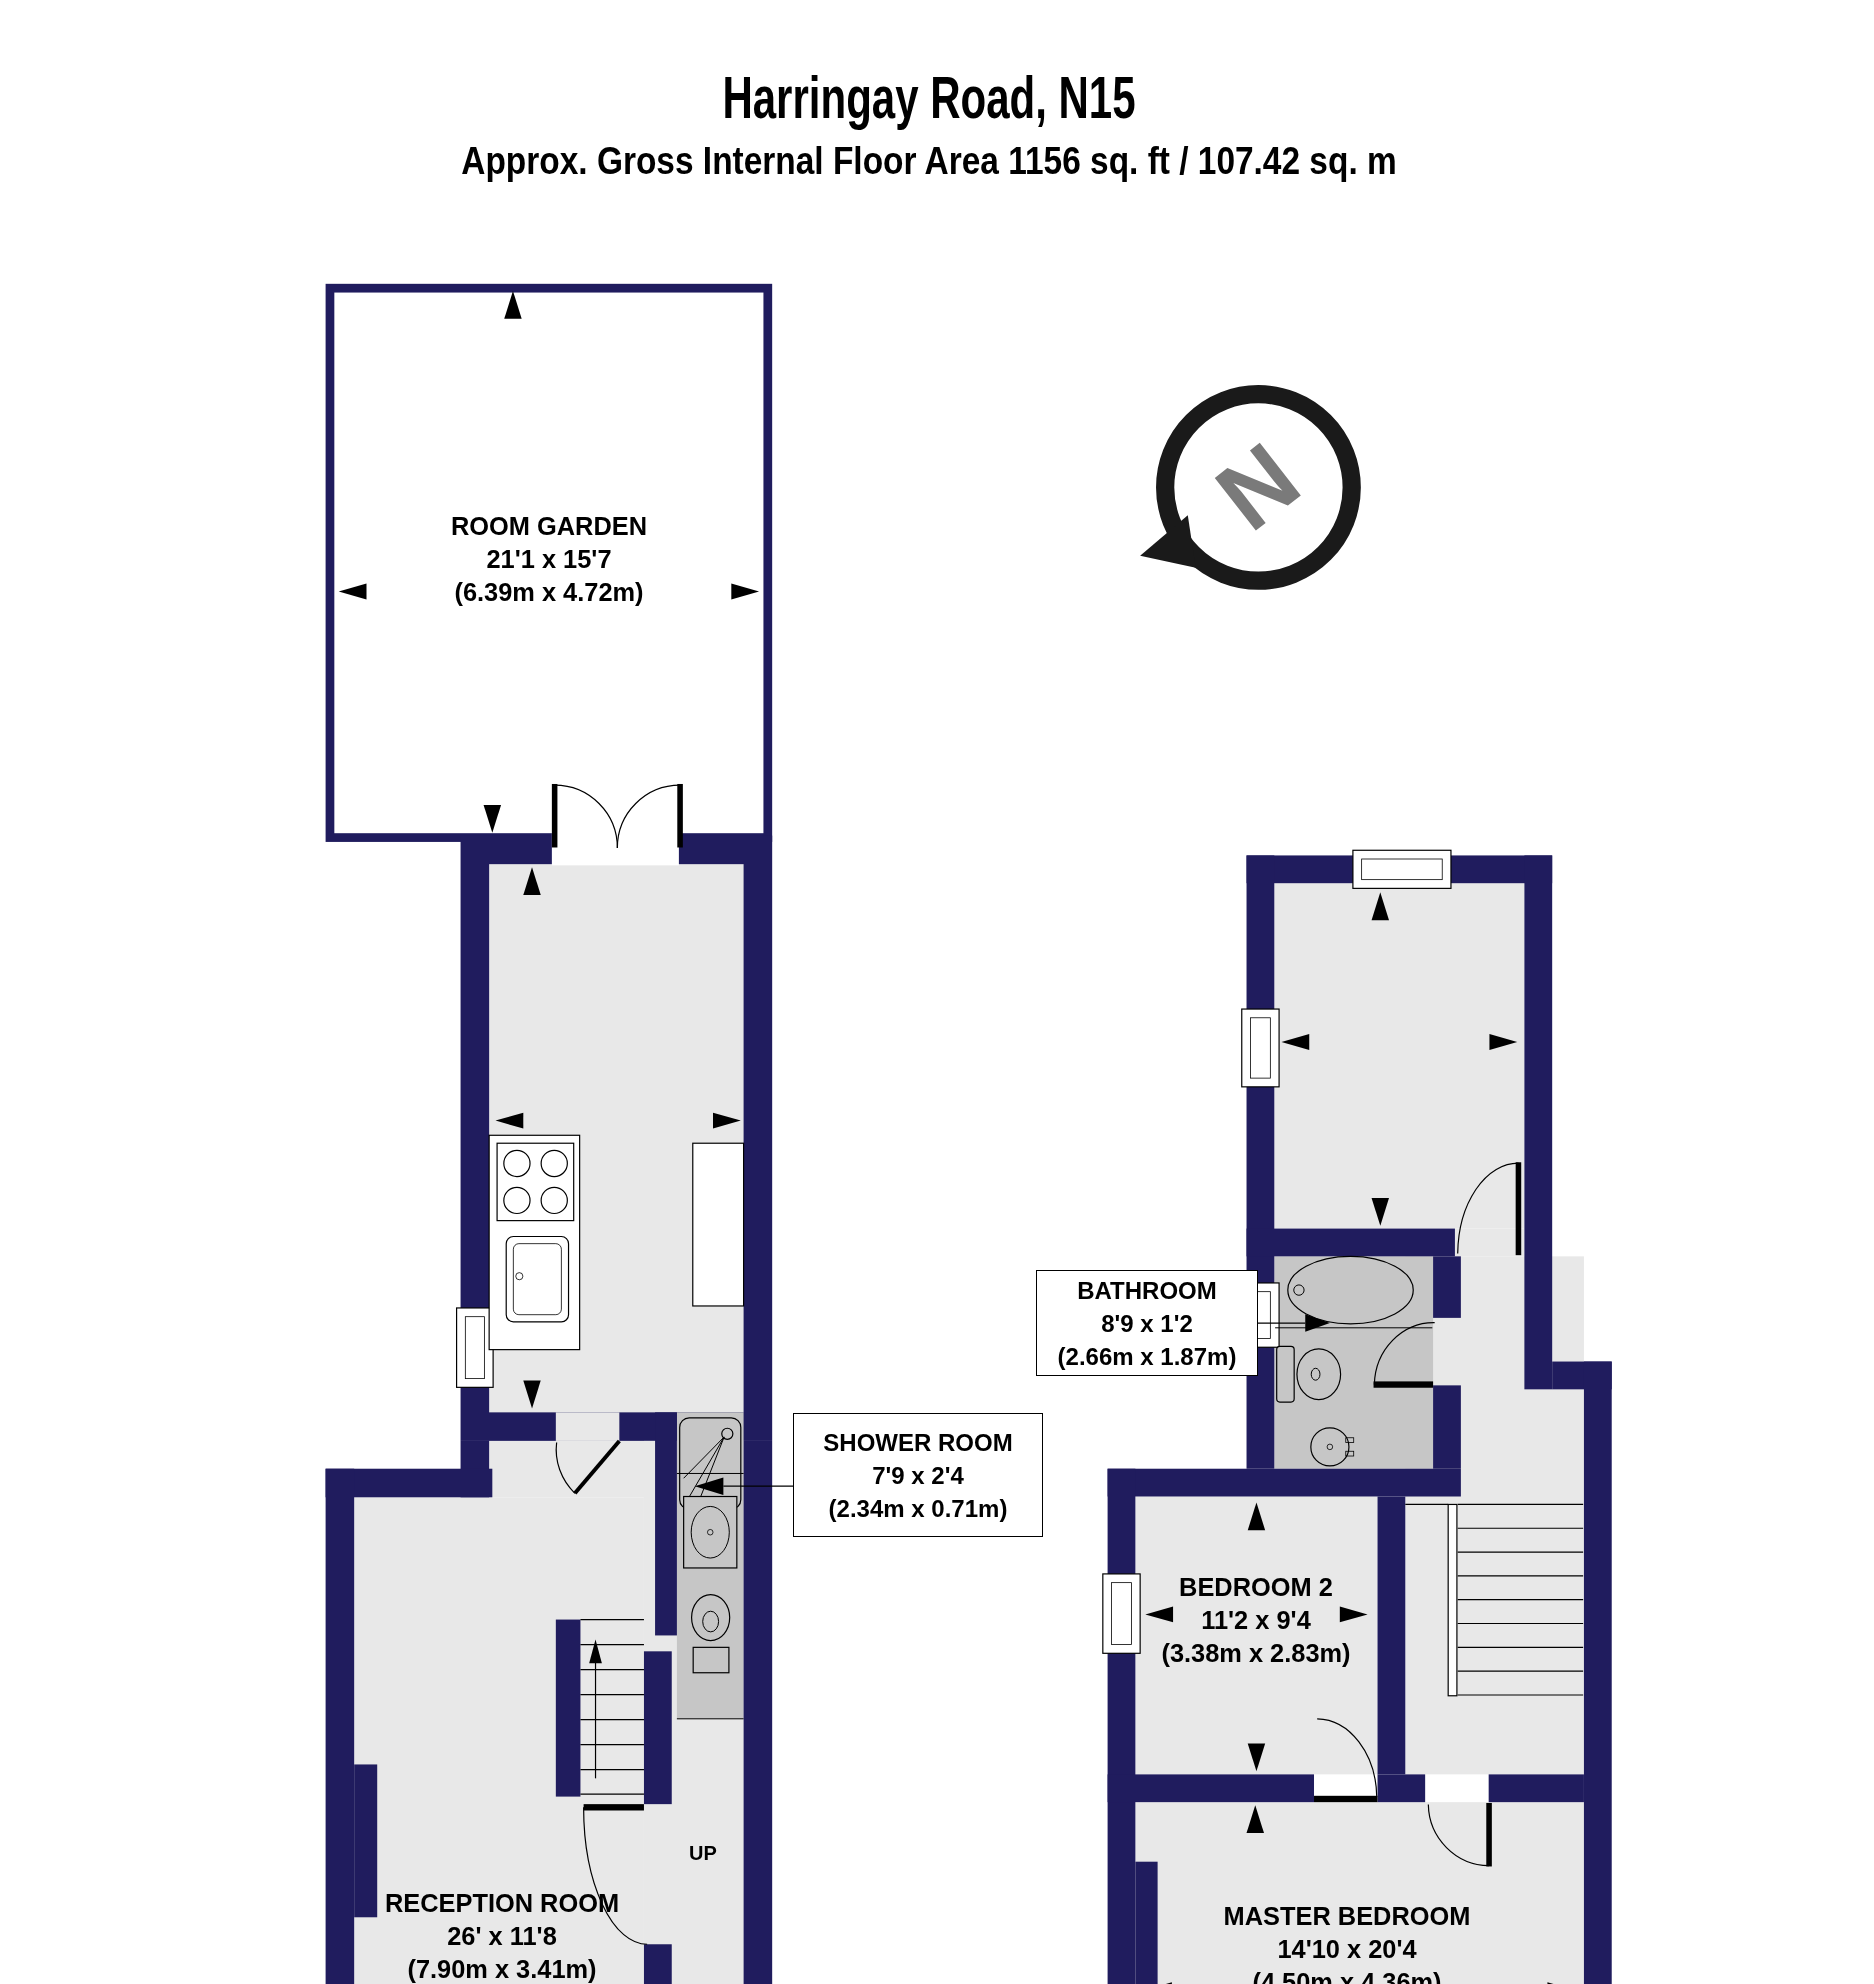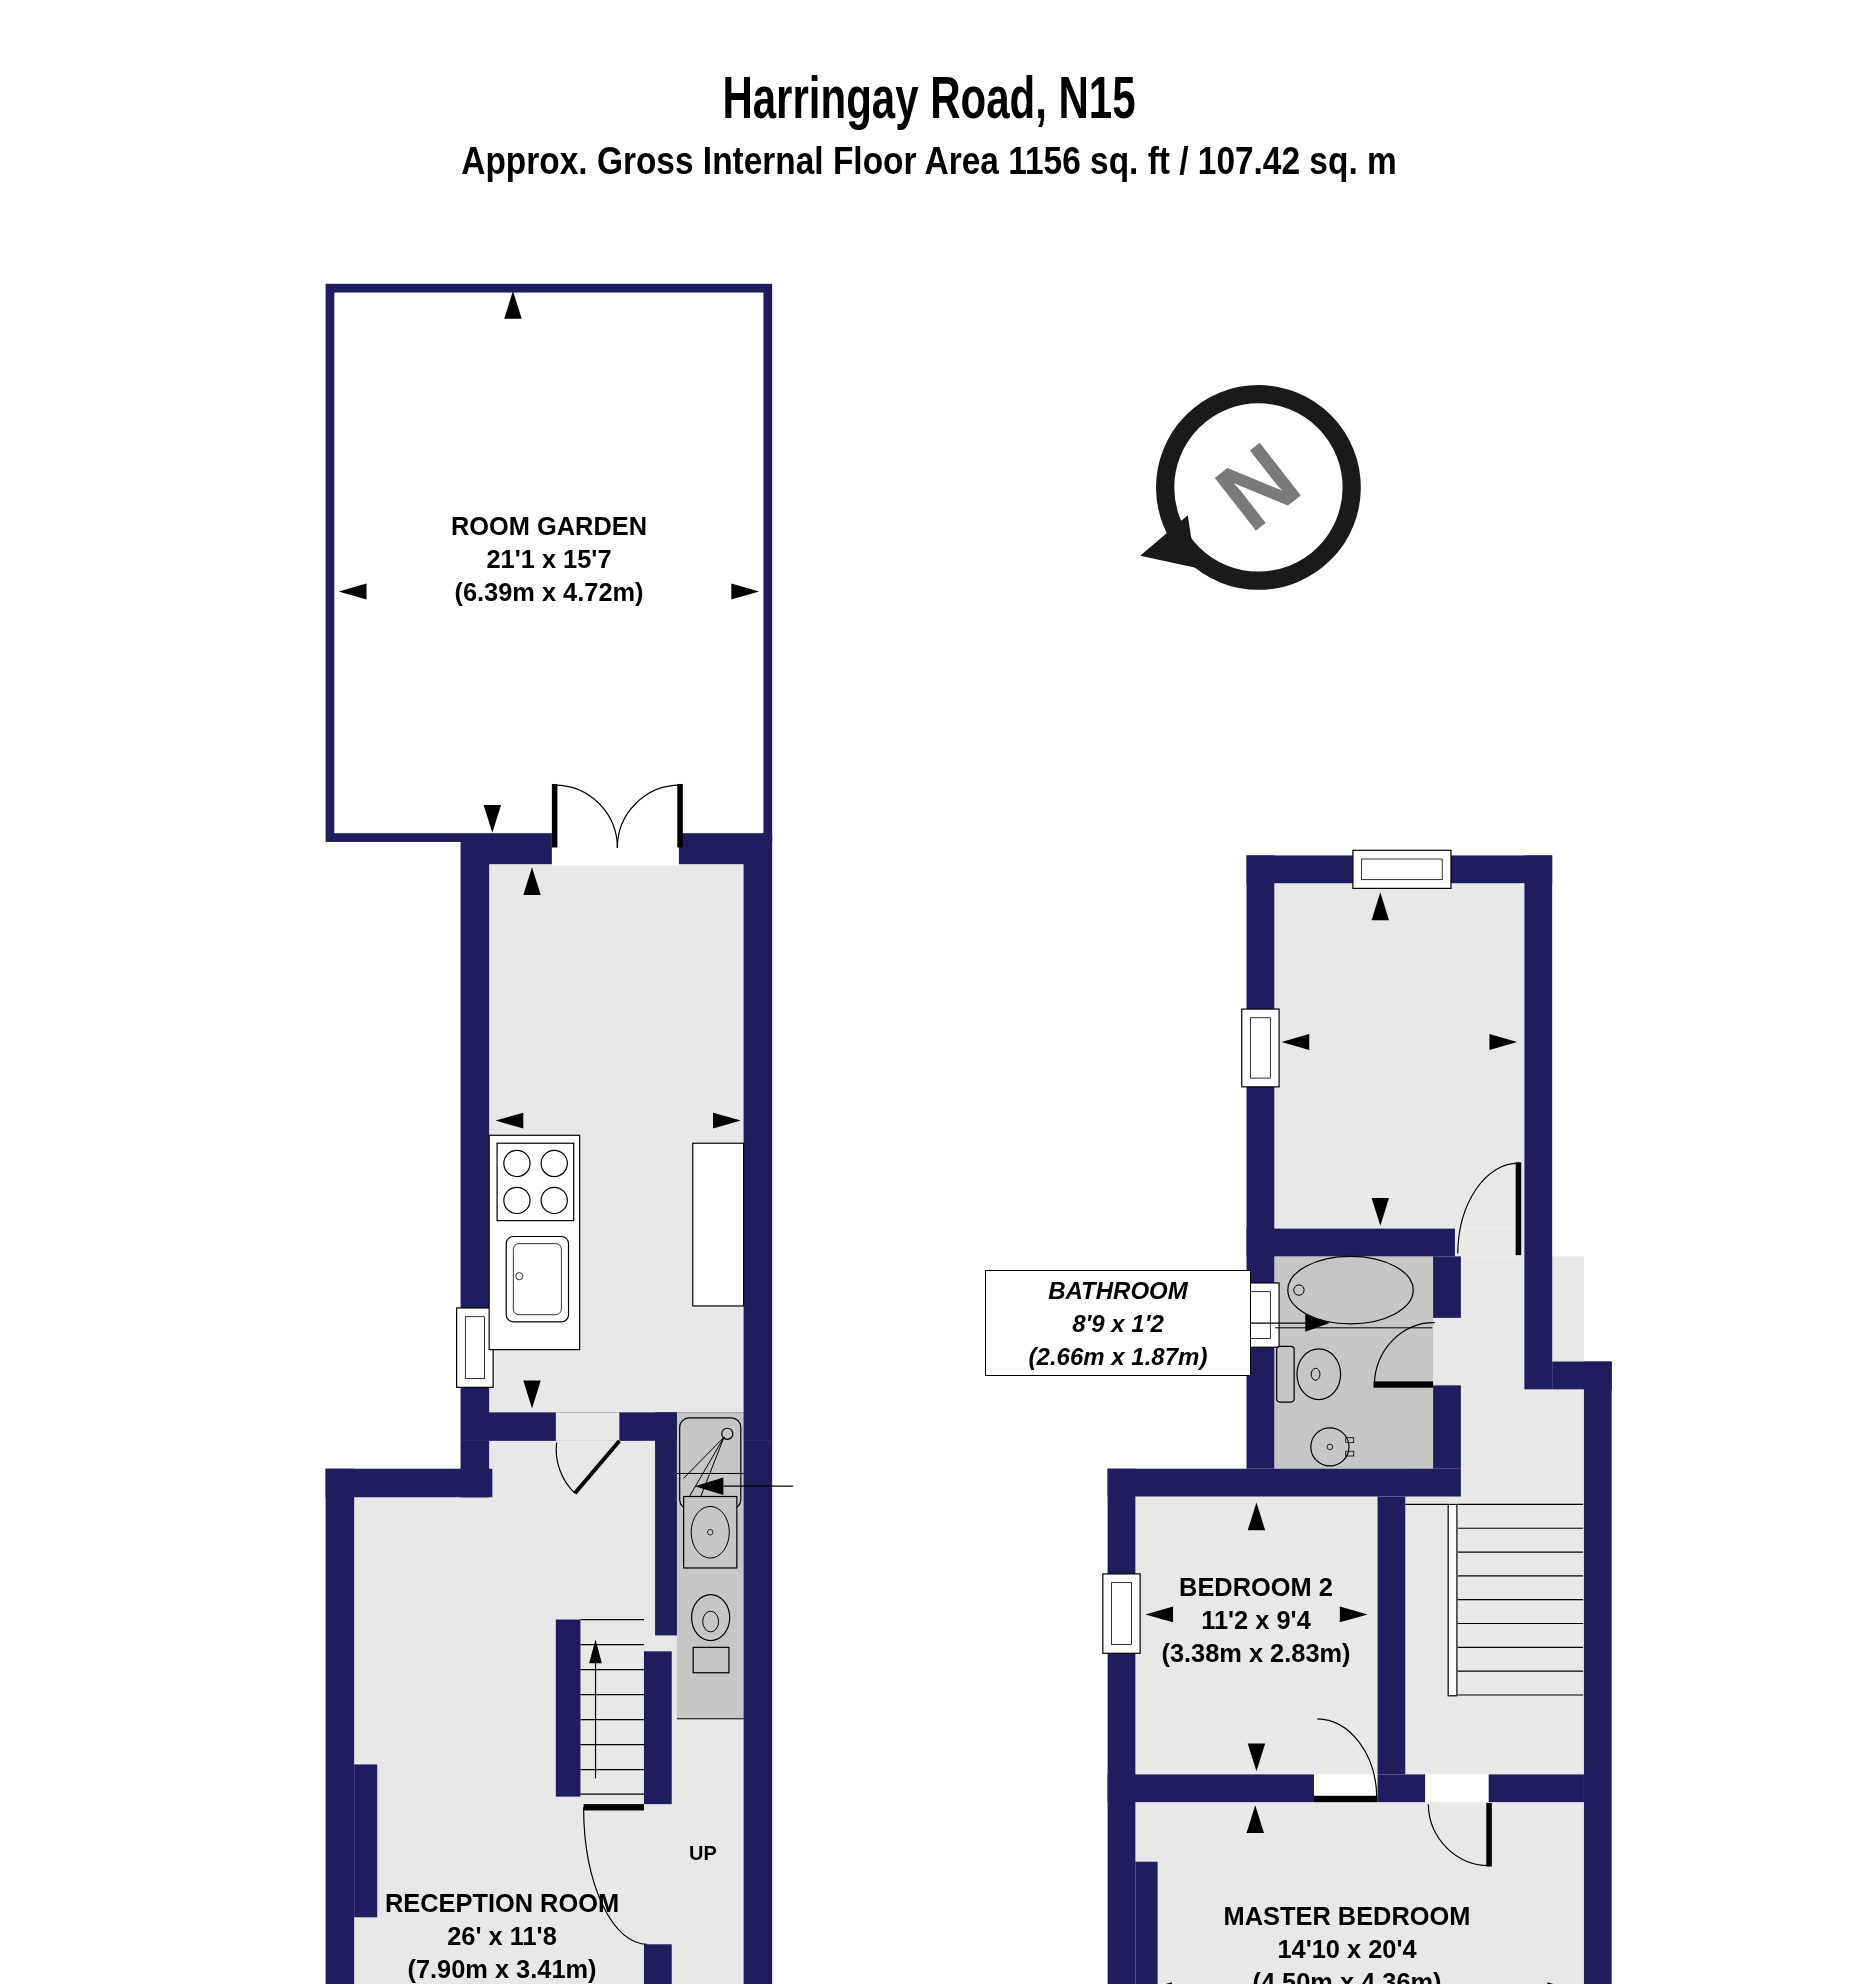--- a/index.html
+++ b/index.html
@@ -300,31 +300,36 @@
 
   <div class="abs compass-n">N</div>
 
   <div class="abs room-label" style="left:549px;top:510px;">
     <div>ROOM GARDEN</div>
     <div>21'1 x 15'7</div>
     <div>(6.39m x 4.72m)</div>
   </div>
 
 
+  <div class="abs callout" style="left:793px;top:1413px;width:250px;height:124px;">
+    <div>SHOWER ROOM</div>
+    <div>7'9 x 2'4</div>
+    <div>(2.34m x 0.71m)</div>
+  </div>
 
   <div class="abs room-label" style="left:502px;top:1887px;">
     <div>RECEPTION ROOM</div>
     <div>26' x 11'8</div>
     <div>(7.90m x 3.41m)</div>
   </div>
 
   <div class="abs small-note" style="left:689px;top:1842px;">UP</div>
 
 
-  <div class="abs callout" style="left:985px;top:1270px;width:266px;height:106px;font-style:italic;">
+  <div class="abs callout" style="left:1036px;top:1270px;width:222px;height:106px;">
     <div>BATHROOM</div>
     <div>8'9 x 1'2</div>
     <div>(2.66m x 1.87m)</div>
   </div>
 
   <div class="abs room-label" style="left:1256px;top:1571px;">
     <div>BEDROOM 2</div>
     <div>11'2 x 9'4</div>
     <div>(3.38m x 2.83m)</div>
   </div>

